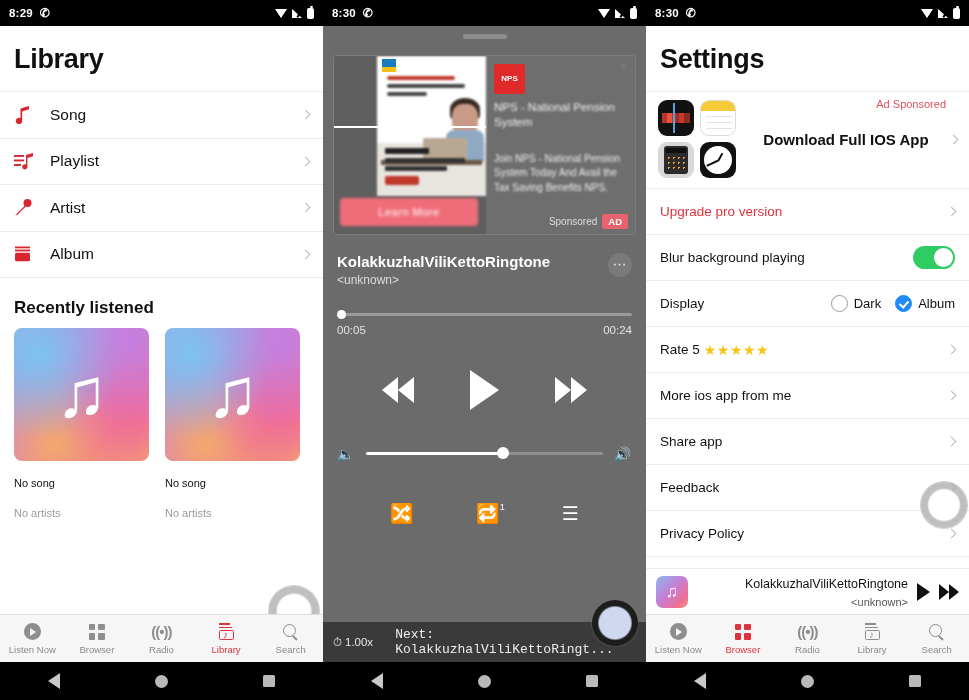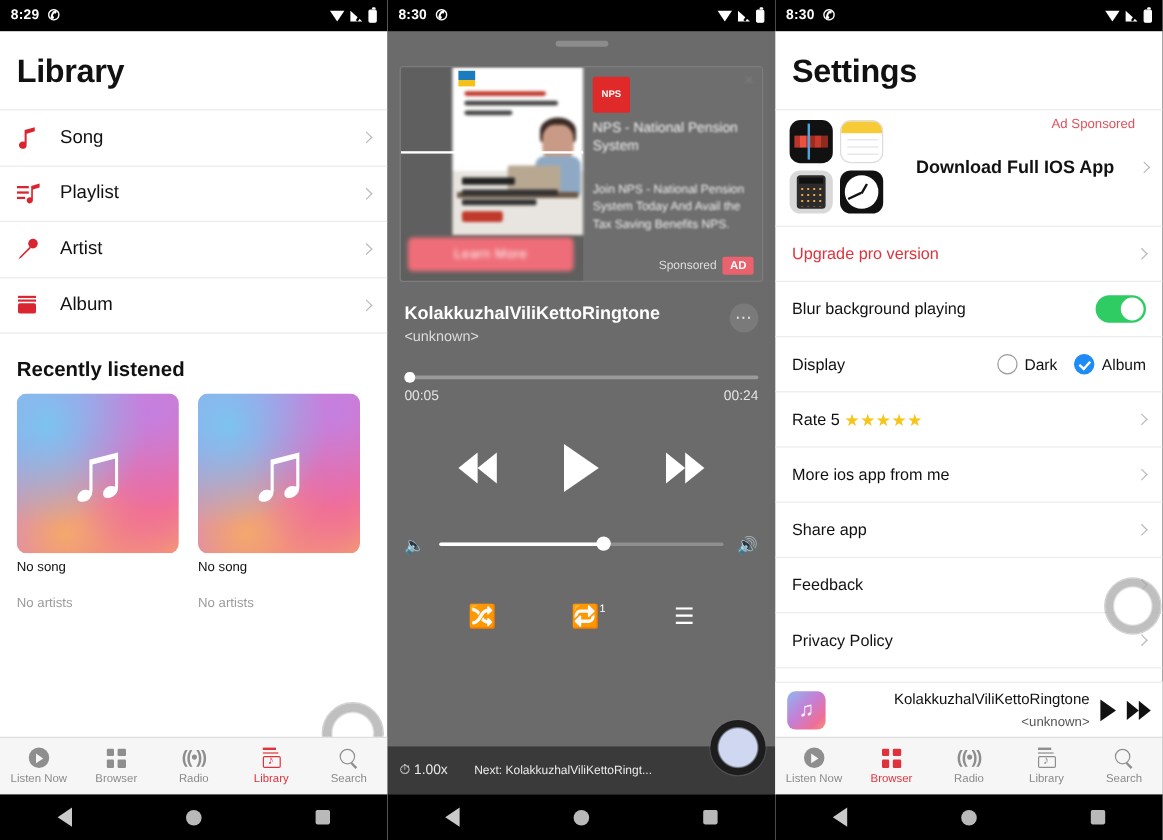--- a/index.html
+++ b/index.html
@@ -78,21 +78,21 @@
     width: 135px; height: 133px; border-radius: 8px;
     background:
       radial-gradient(circle at 18% 20%, #7cc3f0 0%, rgba(124,195,240,0) 55%),
       radial-gradient(circle at 85% 12%, #c47fe0 0%, rgba(196,127,224,0) 50%),
       radial-gradient(circle at 88% 52%, #f06a9b 0%, rgba(240,106,155,0) 55%),
       radial-gradient(circle at 30% 88%, #f4a86c 0%, rgba(244,168,108,0) 55%),
       linear-gradient(135deg, #9aa8e8 0%, #cf7fd0 45%, #ef6f95 75%, #f4a070 100%);
     display: flex; align-items: center; justify-content: center;
   }
   .art-note { font-size: 70px; color: #fff; line-height: 1; margin-top: -4px; }
-  .card-t { font-size: 11px; color: #111; margin-top: 6px; }
+  .card-t { font-size: 11px; color: #111; margin-top: 16px; }
   .card-s { font-size: 11px; color: #9b9b9b; margin-top: 18px; }
 
   
   .tabbar {
     position: absolute; left: 0; bottom: 38px; width: 100%; height: 48px;
     background: #f7f6f6; border-top: 1px solid #dedede;
     display: flex; align-items: center;
   }
   .tab { flex: 1; display: flex; flex-direction: column; align-items: center; gap: 3px; }
   .tab-ic { height: 19px; display: flex; align-items: center; justify-content: center; color: #8e8e8e; }
@@ -192,21 +192,21 @@
   .vol .fill { position: absolute; left: 0; top: 0; height: 100%; width: 58%; background: #fff; border-radius: 2px; }
   .vol .knob { position: absolute; left: 58%; top: -5px; width: 12px; height: 12px; border-radius: 50%; background: #fff; margin-left: -6px; }
   .mode-row { display: flex; align-items: center; justify-content: center; gap: 62px; margin-top: 40px; font-size: 19px; color: #fff; }
   .repeat-wrap { position: relative; }
   .repeat-wrap sup { position: absolute; right: -5px; top: 0px; font-size: 9px; }
   .p2-footer {
     position: absolute; left: 0; bottom: 38px; width: 100%; height: 40px;
     background: #3a3a3a; display: flex; align-items: center; padding: 0 10px; color: #e9e9e9;
   }
   .speed { font-size: 11.5px; display: flex; align-items: center; gap: 3px; }
-  .next-txt { font-size: 10px; margin-left: 22px; color: #ececec; }
+  .next-txt { font-size: 13px; margin-left: 22px; color: #ececec; font-family: Liberation Mono, monospace; }
 
   
   .p3 { background: #fff; }
   .p3-title { font-size: 27px; font-weight: bold; color: #111; padding: 18px 14px 16px 14px; letter-spacing: -.3px; }
   .ad-card { border-top: 1px solid #ececec; border-bottom: 1px solid #ececec; padding: 8px 12px 10px 12px; position: relative; display: flex; align-items: center; }
   .ad-sponsored-lbl { position: absolute; right: 23px; top: 6px; font-size: 11px; color: #e0515b; }
   .icon-grid { display: grid; grid-template-columns: repeat(2, 36px); grid-template-rows: repeat(2, 36px); gap: 6px; }
   .app-ic { width: 36px; height: 36px; border-radius: 9px; position: relative; overflow: hidden; }
   .app-wave { background: #111; }
   .app-wave .wv { position: absolute; left: 4px; top: 13px; width: 28px; height: 10px;

